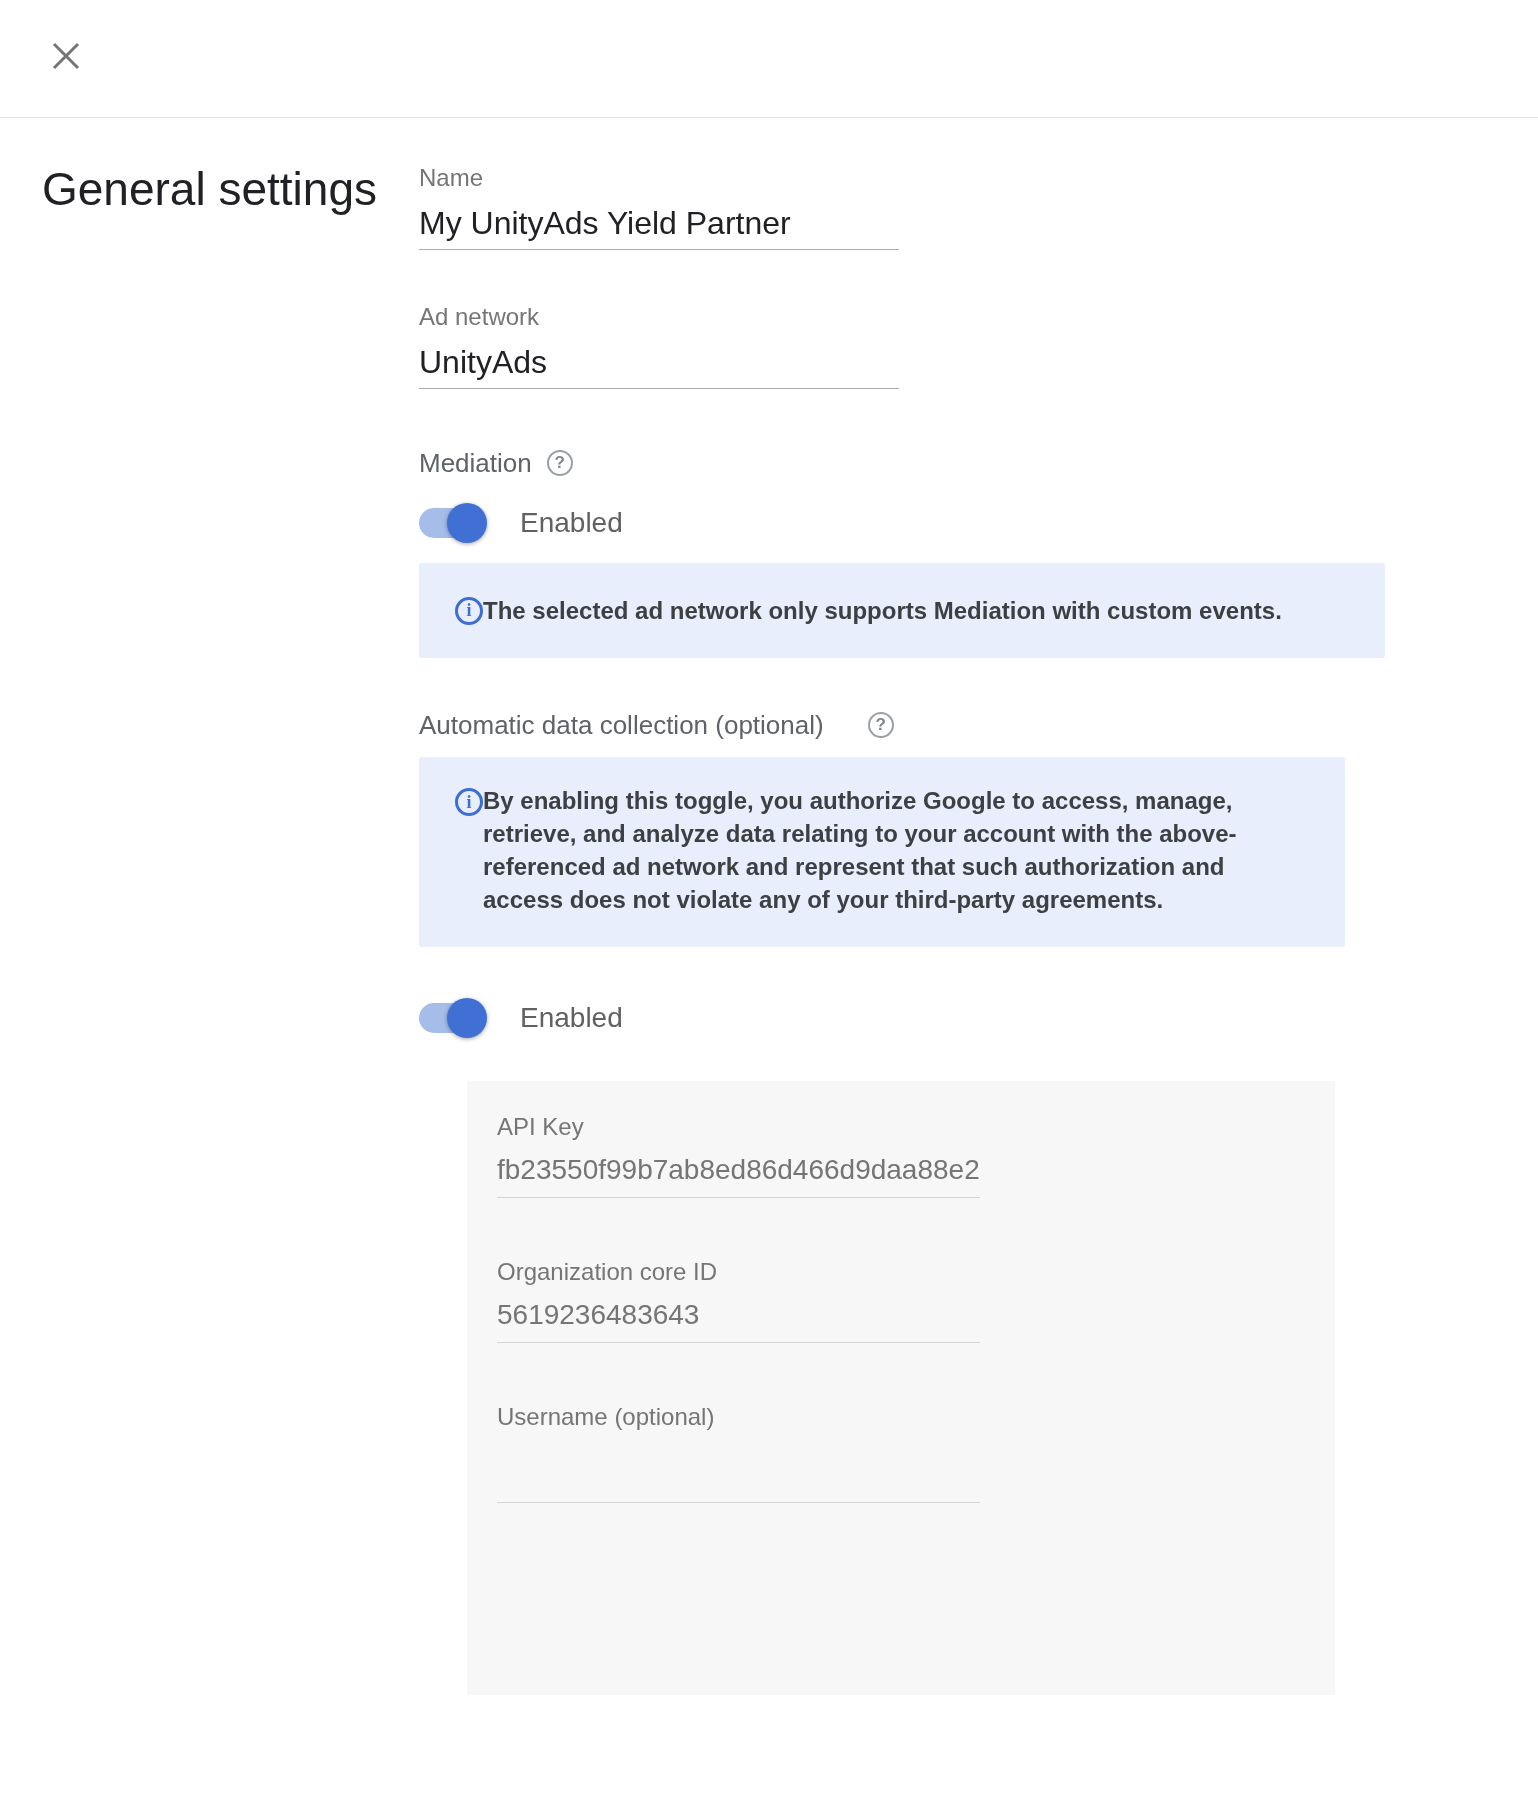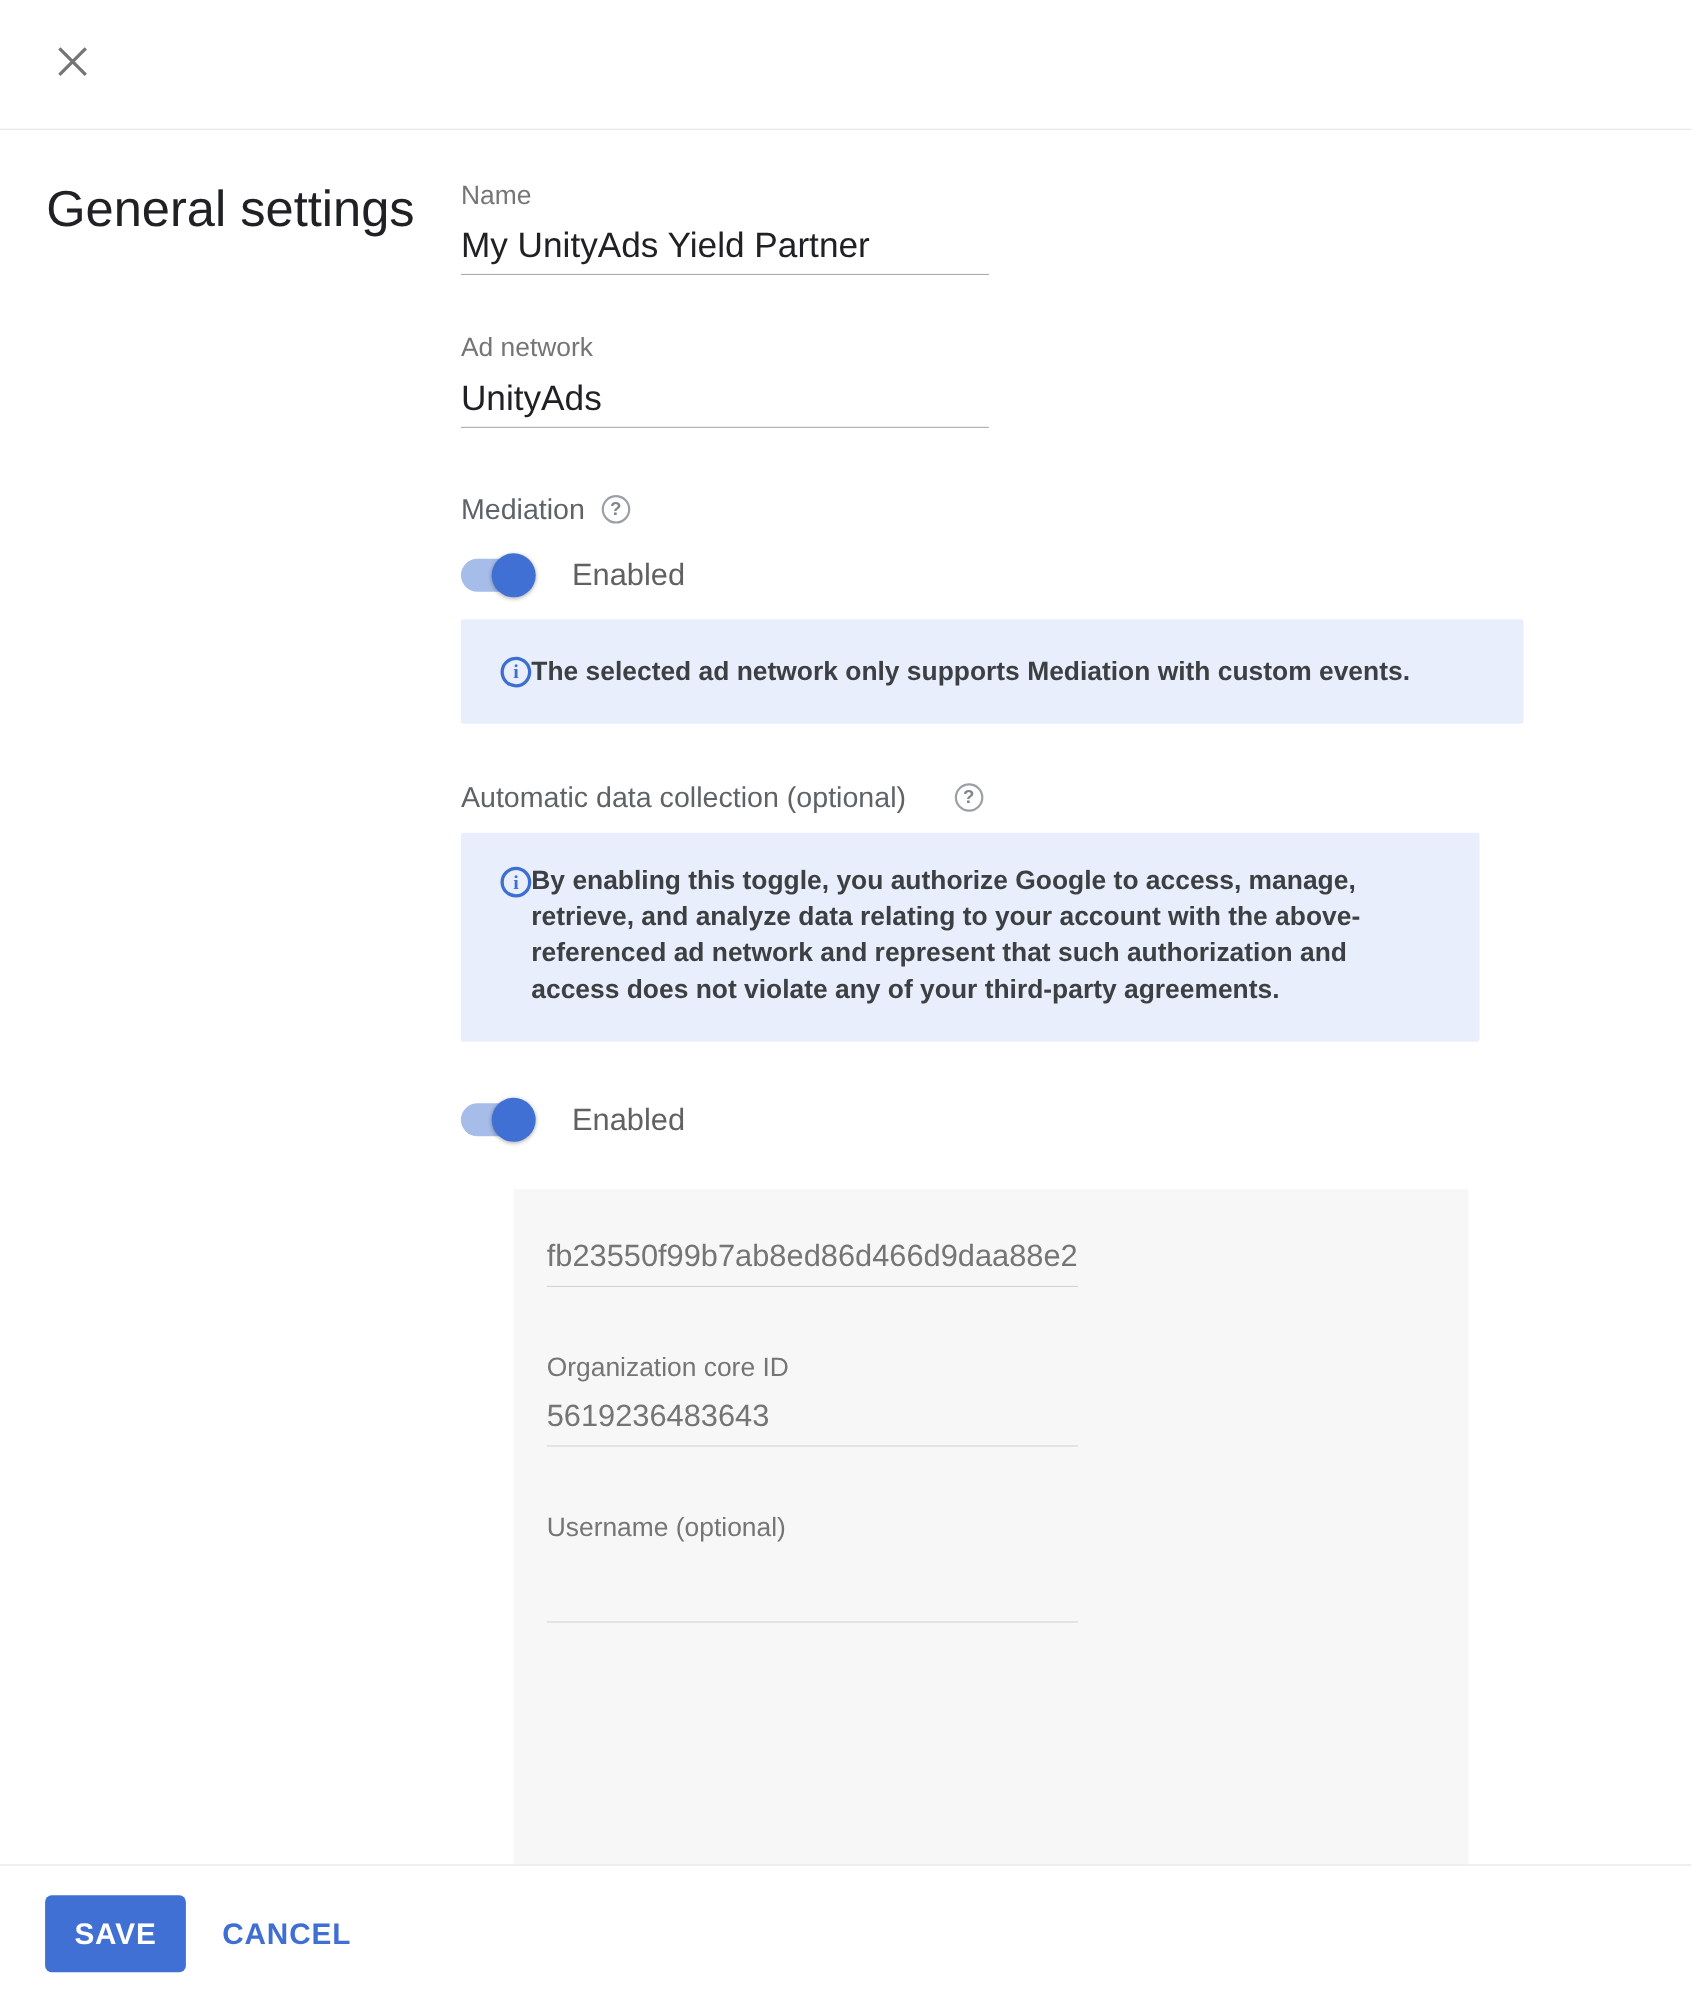--- a/index.html
+++ b/index.html
@@ -149,37 +149,34 @@
     <div class="switch">
       <div class="track"></div>
       <div class="thumb"></div>
     </div>
     <div class="toggle-state">Enabled</div>
   </div>
 
   <div class="panel">
 
     <div class="p-field">
+      <div class="p-label">API Key</div>
       <div class="p-value">fb23550f99b7ab8ed86d466d9daa88e2…</div>
       <div class="p-line"></div>
     </div>
 
     <div class="p-field gap-a">
       <div class="p-label">Organization core ID</div>
       <div class="p-value">5619236483643</div>
       <div class="p-line"></div>
     </div>
 
     <div class="p-field gap-a user">
       <div class="p-label">Username (optional)</div>
       <div class="p-value empty"></div>
       <div class="p-line"></div>
     </div>
 
 
   </div>
 
-  <div class="footer">
-    <button class="save-btn">SAVE</button>
-    <div class="cancel-btn">CANCEL</div>
-  </div>
 
 </div>
 
 </body></html>

